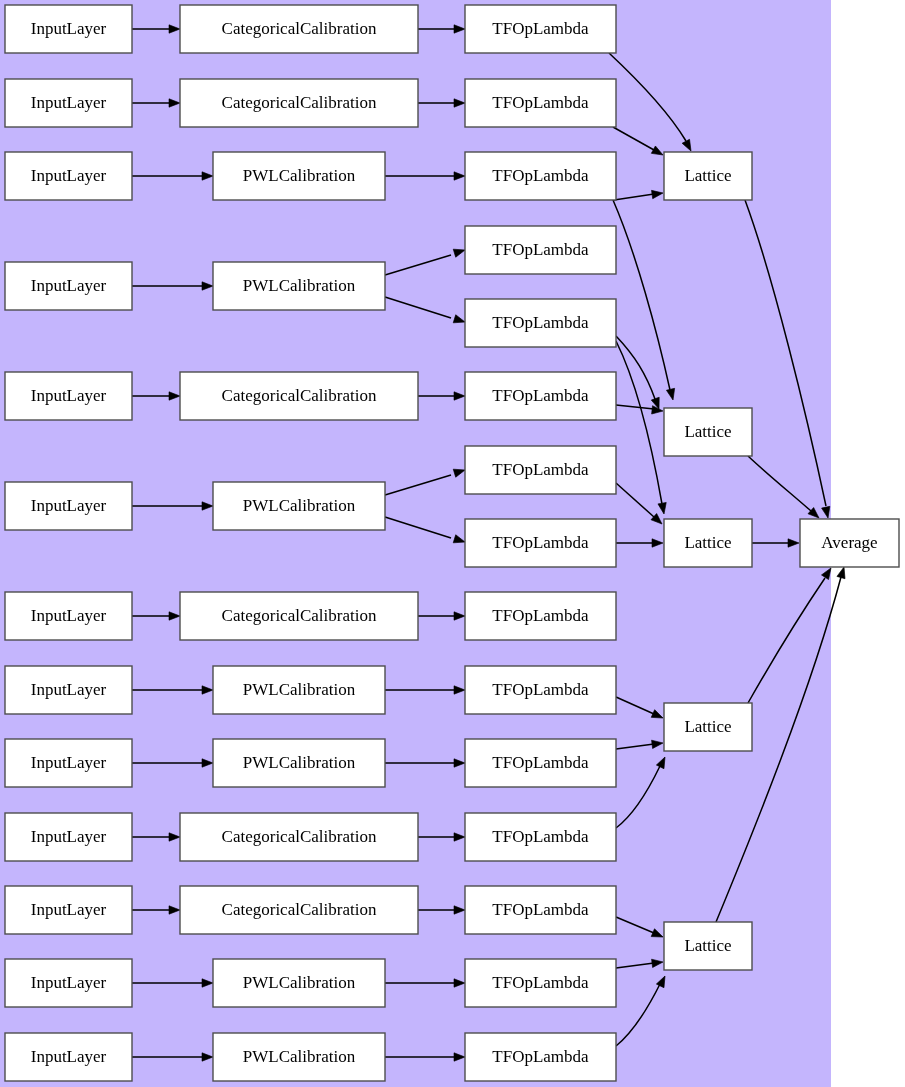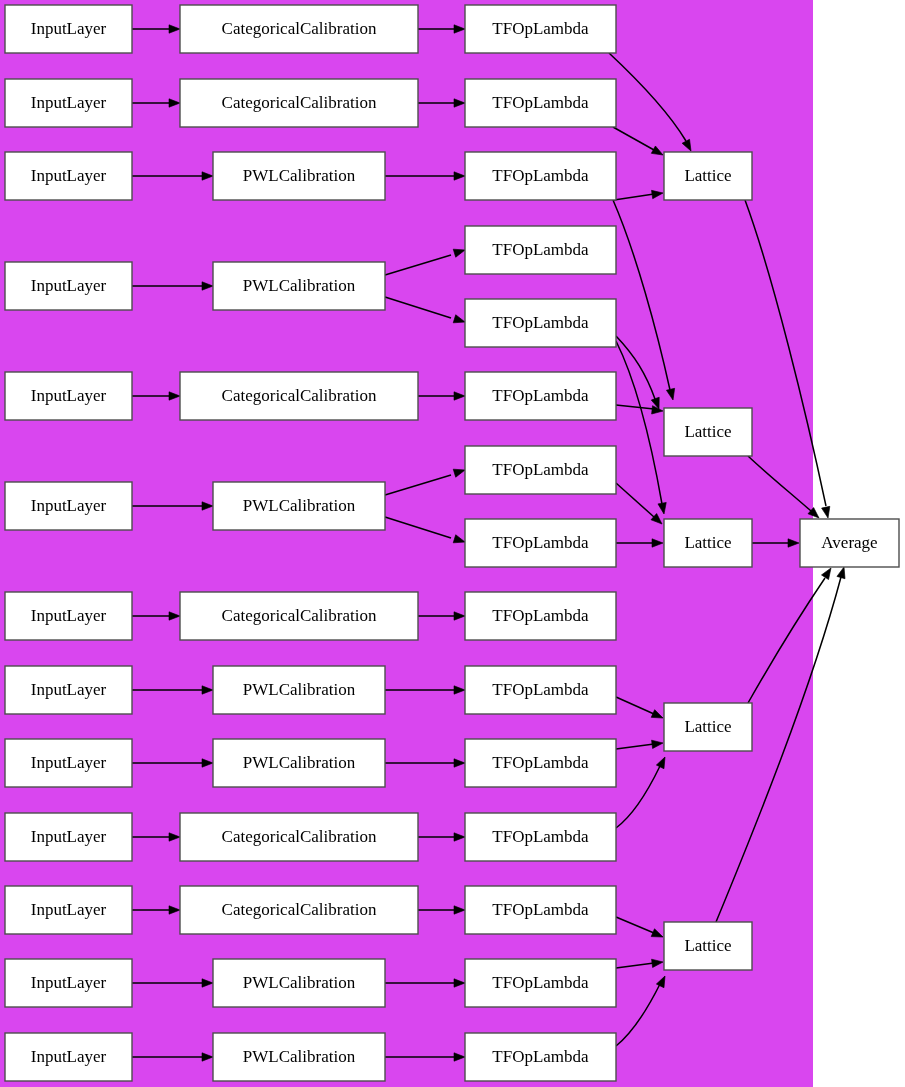--- a/index.html
+++ b/index.html
@@ -10,21 +10,22 @@
   body {
     width: 905px;
     height: 1087px;
     font-family: "Liberation Serif", "DejaVu Serif", serif;
     overflow: hidden;
   }
   #graph-root {
     position: relative;
     width: 813px;
     height: 1087px;
-    background: #d946ef;
+    background: #c4b5fd;
+    padding-left: 18px;
   }
   svg#graph-svg {
     position: absolute;
     top: 0;
     left: 0;
     width: 905px;
     height: 1087px;
     display: block;
   }
   .node-rect {

